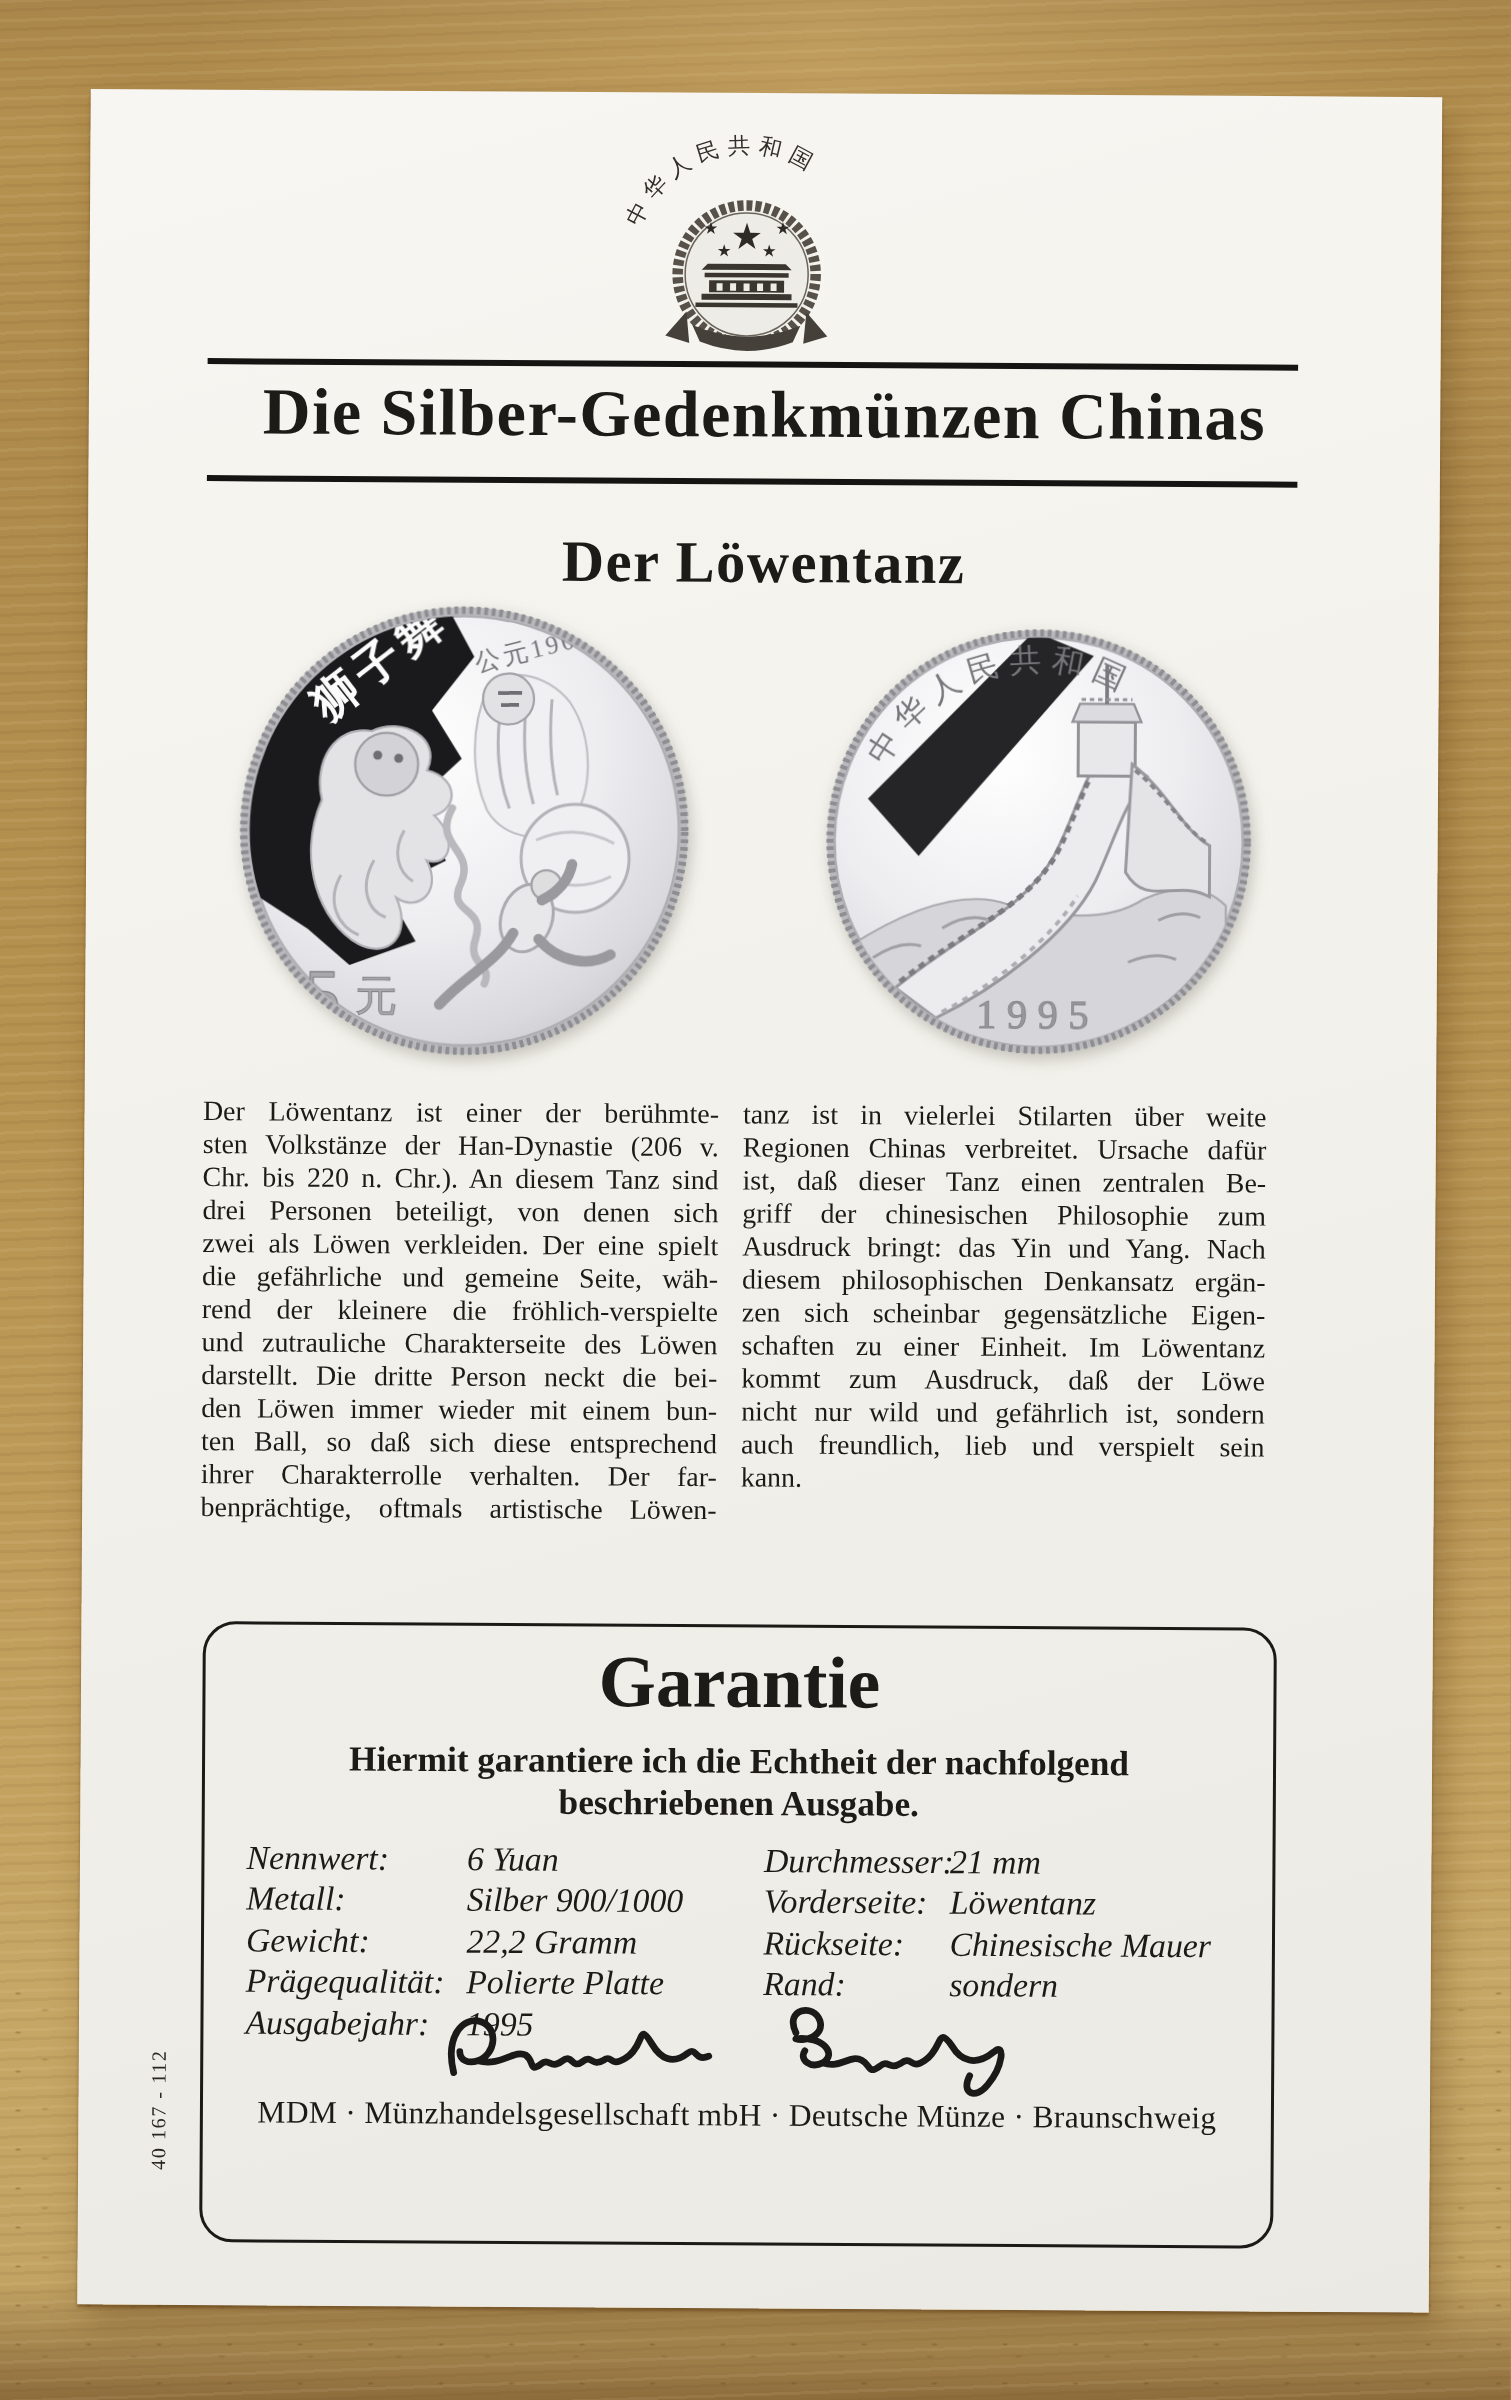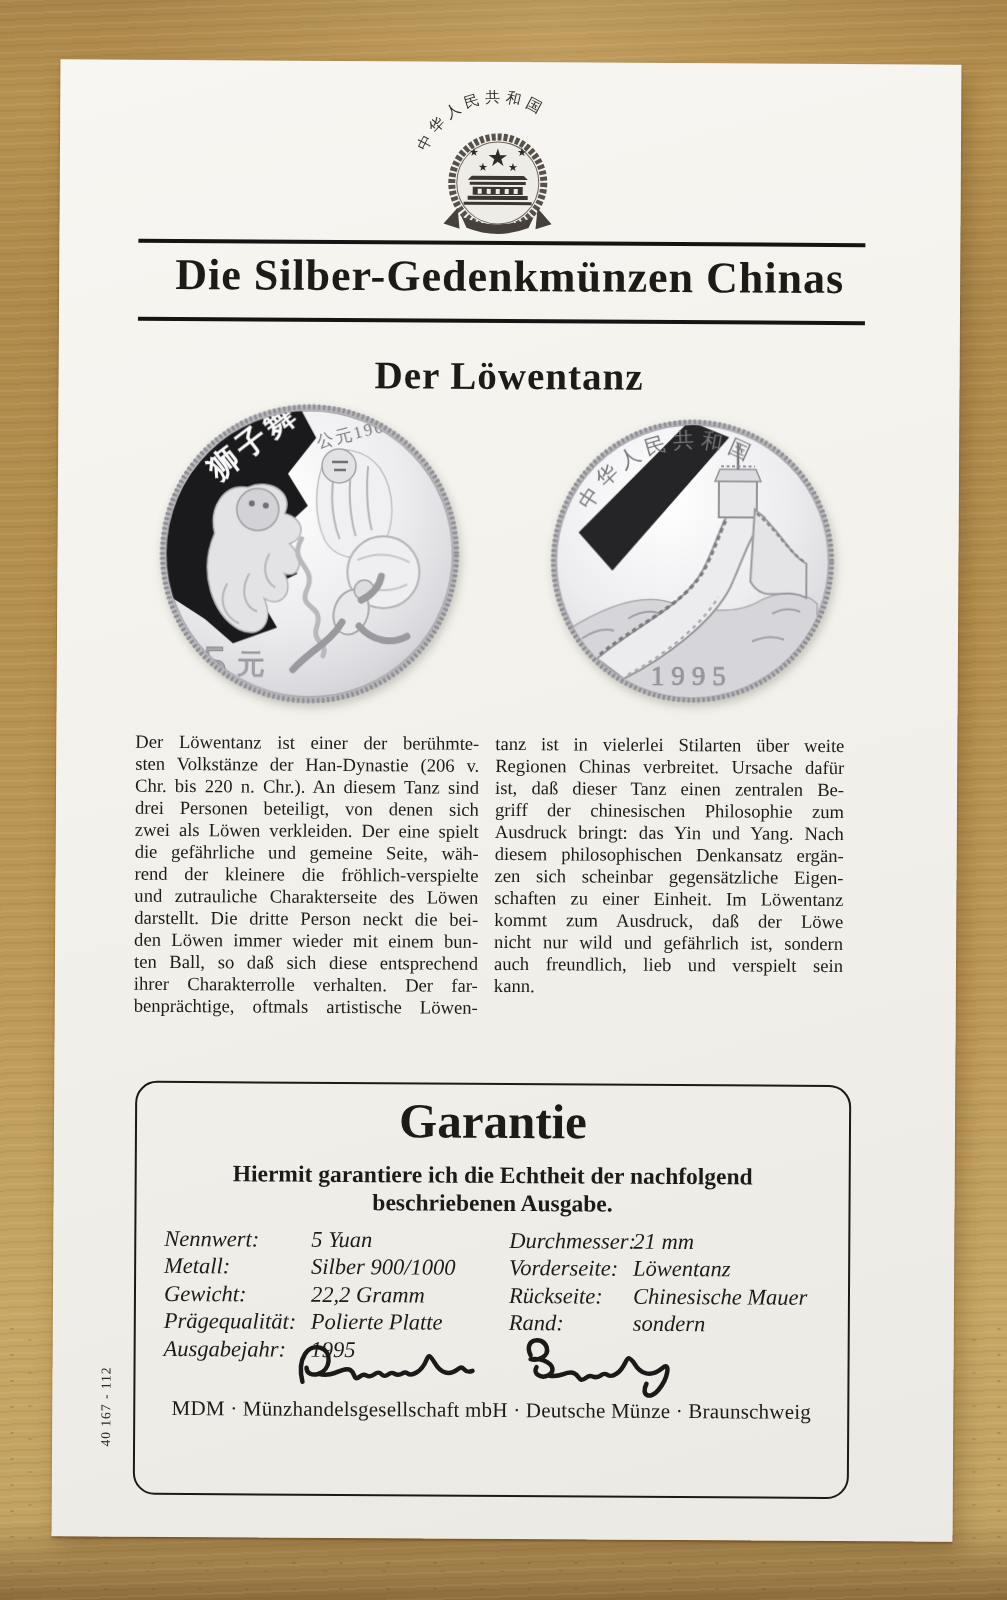--- a/index.html
+++ b/index.html
@@ -234,21 +234,21 @@
     <div class="gtitle">Garantie</div>
     <div class="gsub">
       <div>Hiermit garantiere ich die Echtheit der nachfolgend</div>
       <div>beschriebenen Ausgabe.</div>
     </div>
     <div class="specs">
       <div class="colA">
 
           <div class="specrow">
             <span class="speclabel">Nennwert:</span>
-            <span class="specvalue">5 Yuan</span>
+            <span class="specvalue">6 Yuan</span>
           </div>
 
           <div class="specrow">
             <span class="speclabel">Metall:</span>
             <span class="specvalue">Silber 900/1000</span>
           </div>
 
           <div class="specrow">
             <span class="speclabel">Gewicht:</span>
             <span class="specvalue">22,2 Gramm</span>

